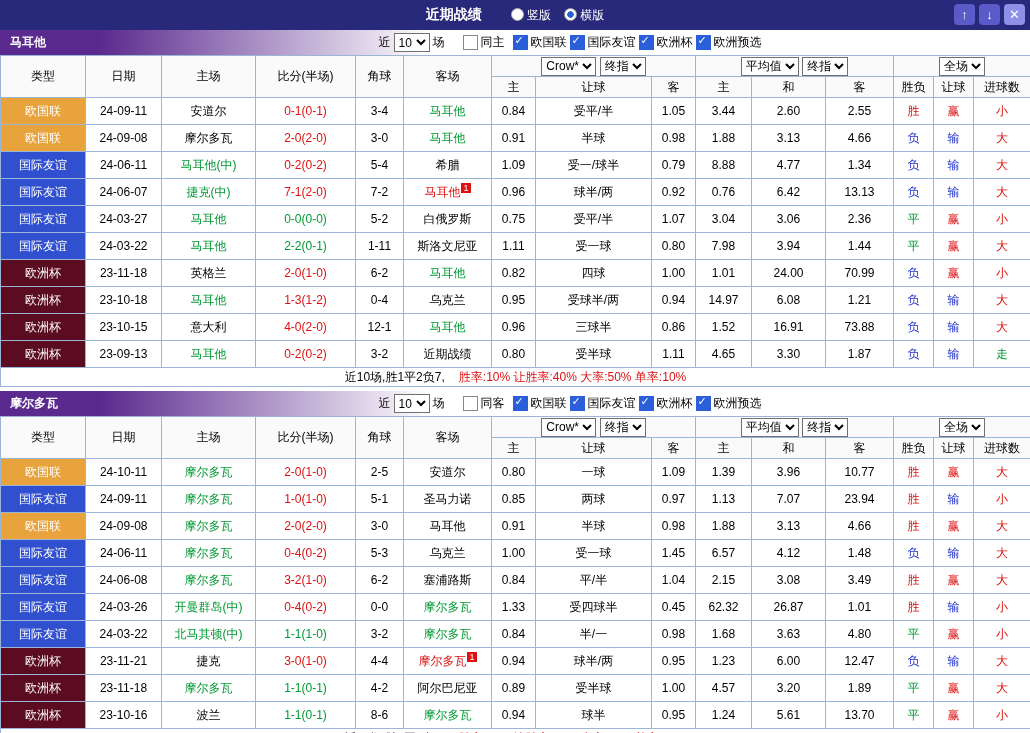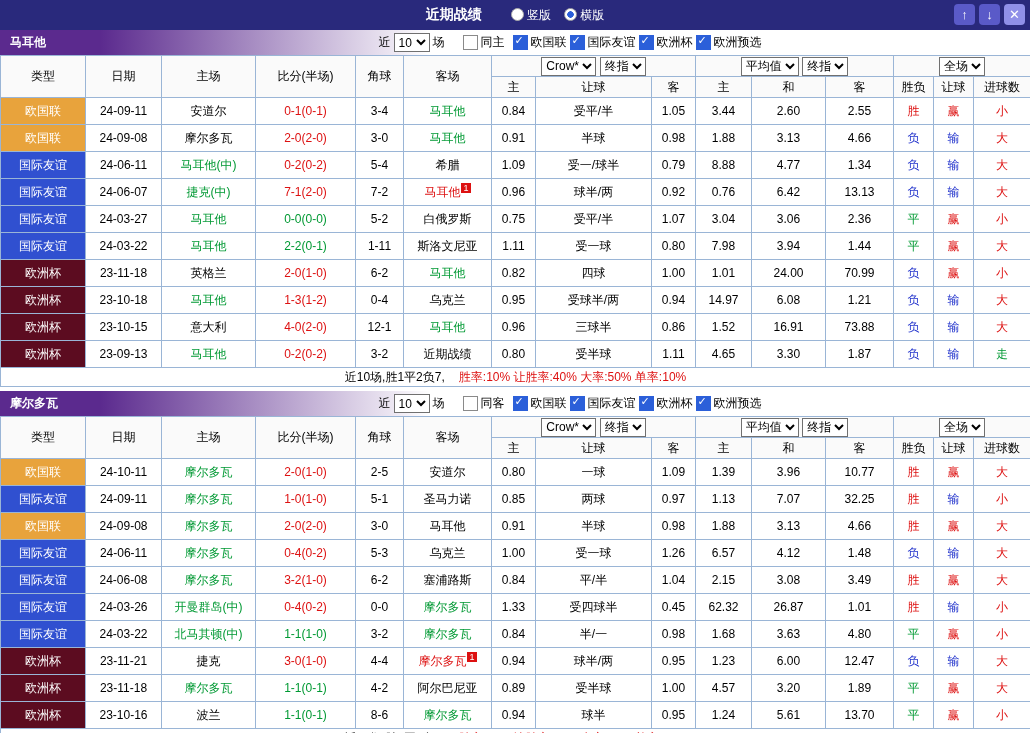--- a/index.html
+++ b/index.html
@@ -395,21 +395,21 @@
           <td>24-09-11</td>
           <td class="tg">摩尔多瓦</td>
           <td class="trd">1-0(1-0)</td>
           <td>5-1</td>
           <td>圣马力诺</td>
           <td>0.85</td>
           <td>两球</td>
           <td>0.97</td>
           <td>1.13</td>
           <td>7.07</td>
-          <td>32.25</td>
+          <td>23.94</td>
           <td class="trd">胜</td>
           <td class="tbl">输</td>
           <td class="trd">小</td>
         </tr>
         <tr>
           <td class="lg-nl">欧国联</td>
           <td>24-09-08</td>
           <td class="tg">摩尔多瓦</td>
           <td class="trd">2-0(2-0)</td>
           <td>3-0</td>
@@ -426,21 +426,21 @@
         </tr>
         <tr>
           <td class="lg-fr">国际友谊</td>
           <td>24-06-11</td>
           <td class="tg">摩尔多瓦</td>
           <td class="trd">0-4(0-2)</td>
           <td>5-3</td>
           <td>乌克兰</td>
           <td>1.00</td>
           <td>受一球</td>
-          <td>1.26</td>
+          <td>1.45</td>
           <td>6.57</td>
           <td>4.12</td>
           <td>1.48</td>
           <td class="tbl">负</td>
           <td class="tbl">输</td>
           <td class="trd">大</td>
         </tr>
         <tr>
           <td class="lg-fr">国际友谊</td>
           <td>24-06-08</td>

